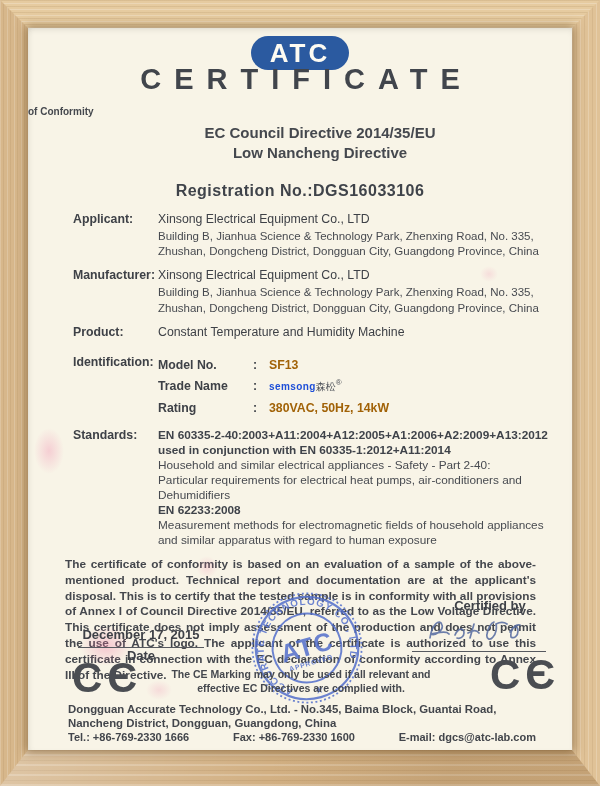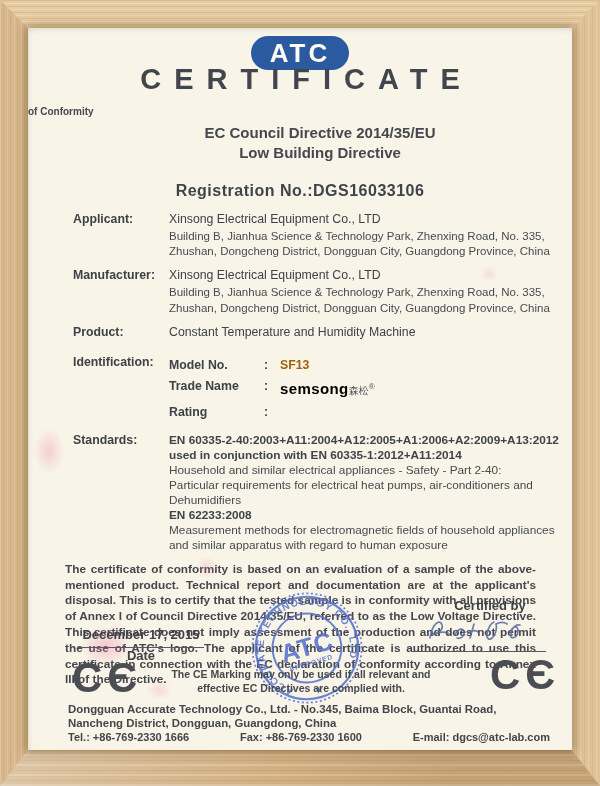--- a/index.html
+++ b/index.html
@@ -33,30 +33,30 @@
   .title{margin-top:-7px;text-align:center;font-weight:bold;font-size:29px;letter-spacing:13px;
     color:#41454c;text-indent:13px;}
   .subtitle{margin-top:10px;text-align:left;font-weight:bold;font-size:10px;color:#45484e;}
   .directive{text-align:center;font-weight:bold;font-size:15px;color:#45484e;padding-left:40px;}
   .directive.first{margin-top:7px;}
   .directive.second{margin-top:3px;}
   .registration{margin-top:21px;text-align:center;font-weight:bold;font-size:16px;letter-spacing:.5px;color:#3f434a;}
 
   
   .rows{margin-top:12px;padding:0 8px 0 45px;}
-  .row{display:grid;grid-template-columns:85px 1fr;column-gap:11px;margin-bottom:9px;}
+  .row{display:grid;grid-template-columns:85px 1fr;column-gap:0;margin-bottom:9px;}
   .lbl{font-weight:bold;font-size:12.3px;color:#3e4147;}
   .name{font-weight:normal;font-size:12.3px;color:#3e4147;margin-bottom:3px;}
   .addr{font-size:11.5px;line-height:1.32;color:#474a50;max-width:410px;}
   .prod-row{margin-bottom:13px;}
   .id-grid{display:grid;grid-template-columns:95px 16px 1fr;line-height:1.75;font-size:12.3px;}
   .id-grid .sl{font-weight:bold;color:#3e4147;}
   .id-grid .sc{font-weight:bold;}
   .id-grid .sv{font-weight:bold;color:#a16207;}
-  .brand{font-weight:bold;font-size:15px;letter-spacing:.4px;color:#000000;}
+  .brand{font-weight:bold;font-size:10px;letter-spacing:.4px;color:#1d4ed8;}
   .brand-cn{font-weight:normal;font-size:10px;color:#4b4f57;}
   .reg-mark{font-size:8px;vertical-align:super;color:#4b4f57;}
   .std-lines{font-size:11.8px;line-height:1.27;color:#474a50;max-width:412px;}
   .std-lines .b{font-weight:bold;color:#3f434a;}
 
   
   .paragraph{margin:5px 36px 0 37px;font-weight:bold;font-size:11.8px;line-height:1.34;
     text-align:justify;color:#44474d;}
 
   
@@ -66,21 +66,21 @@
   .signature{left:394px;top:584px;}
   .sig-line{left:384px;top:623px;width:134px;border-top:1.5px solid #56595f;}
   .date-block{left:50px;top:599px;width:126px;text-align:center;}
   .date-value{font-weight:bold;font-size:13px;color:#3e4147;padding-bottom:5px;border-bottom:1.5px solid #56595f;}
   .date-label{font-weight:bold;font-size:13px;color:#3e4147;}
   .ce{font-weight:bold;font-size:42px;letter-spacing:5px;color:#4a4d52;line-height:1;}
   .ce-left{left:44px;top:629px;}
   .ce-right{left:462px;top:626px;}
   .ce-note{left:128px;top:639px;width:290px;text-align:center;font-weight:bold;font-size:10.5px;line-height:1.35;color:#45484e;}
   .issuer-address{left:40px;right:22px;top:674px;font-weight:bold;font-size:11.4px;line-height:1.27;color:#42454b;}
-  .footer-row{left:40px;right:22px;top:703px;display:flex;justify-content:space-between;
+  .footer-row{left:40px;right:36px;top:703px;display:flex;justify-content:space-between;
     font-weight:bold;font-size:11px;color:#42454b;}
 
   .stamp-svg text{font-family:"Liberation Sans","DejaVu Sans",sans-serif;}
 </style>
 </head>
 <body>
 
 <div class="frame-piece frame-left"></div>
 <div class="frame-piece frame-right"></div>
 <div class="frame-piece frame-top"></div>
@@ -91,21 +91,21 @@
   <div class="smudge" style="left:6px;top:400px;width:30px;height:46px;background:radial-gradient(closest-side,rgba(238,120,165,.30),transparent);"></div>
   <div class="smudge" style="left:168px;top:528px;width:22px;height:22px;background:radial-gradient(closest-side,rgba(238,120,165,.22),transparent);"></div>
   <div class="smudge" style="left:52px;top:598px;width:52px;height:40px;background:radial-gradient(closest-side,rgba(240,110,160,.34),transparent);"></div>
   <div class="smudge" style="left:118px;top:652px;width:26px;height:20px;background:radial-gradient(closest-side,rgba(238,120,165,.20),transparent);"></div>
   <div class="smudge" style="left:452px;top:238px;width:18px;height:16px;background:radial-gradient(closest-side,rgba(238,120,165,.18),transparent);"></div>
 
   <div class="logo-pill"><span>ATC</span></div>
   <div class="title">CERTIFICATE</div>
   <div class="subtitle">of Conformity</div>
   <div class="directive first">EC Council Directive 2014/35/EU</div>
-  <div class="directive second">Low Building Directive</div>
+  <div class="directive second">Low Nancheng Directive</div>
   <div class="registration">Registration No.:DGS16033106</div>
 
   <div class="rows">
 
     <div class="row">
       <div class="lbl">Applicant:</div>
       <div>
         <div class="name">Xinsong Electrical Equipment Co., LTD</div>
         <div class="addr">Building B, Jianhua Science &amp; Technology Park, Zhenxing Road, No. 335, Zhushan, Dongcheng District, Dongguan City, Guangdong Province, China</div>
       </div>
@@ -130,20 +130,21 @@
         <div class="sl">Model No.</div>
         <div class="sc">:</div>
         <div class="sv">SF13</div>
         <div class="sl">Trade Name</div>
         <div class="sc">:</div>
         <div>
           <span class="brand">semsong</span><span class="brand-cn">森松</span><span class="reg-mark">®</span>
         </div>
         <div class="sl">Rating</div>
         <div class="sc">:</div>
+        <div class="sv">380VAC, 50Hz, 14kW</div>
       </div>
     </div>
 
     <div class="row">
       <div class="lbl">Standards:</div>
       <div class="std-lines">
         <div class="b">EN 60335-2-40:2003+A11:2004+A12:2005+A1:2006+A2:2009+A13:2012 used in conjunction with EN 60335-1:2012+A11:2014</div>
         <div>Household and similar electrical appliances - Safety - Part 2-40:</div>
         <div>Particular requirements for electrical heat pumps, air-conditioners and Dehumidifiers</div>
         <div class="b">EN 62233:2008</div>

